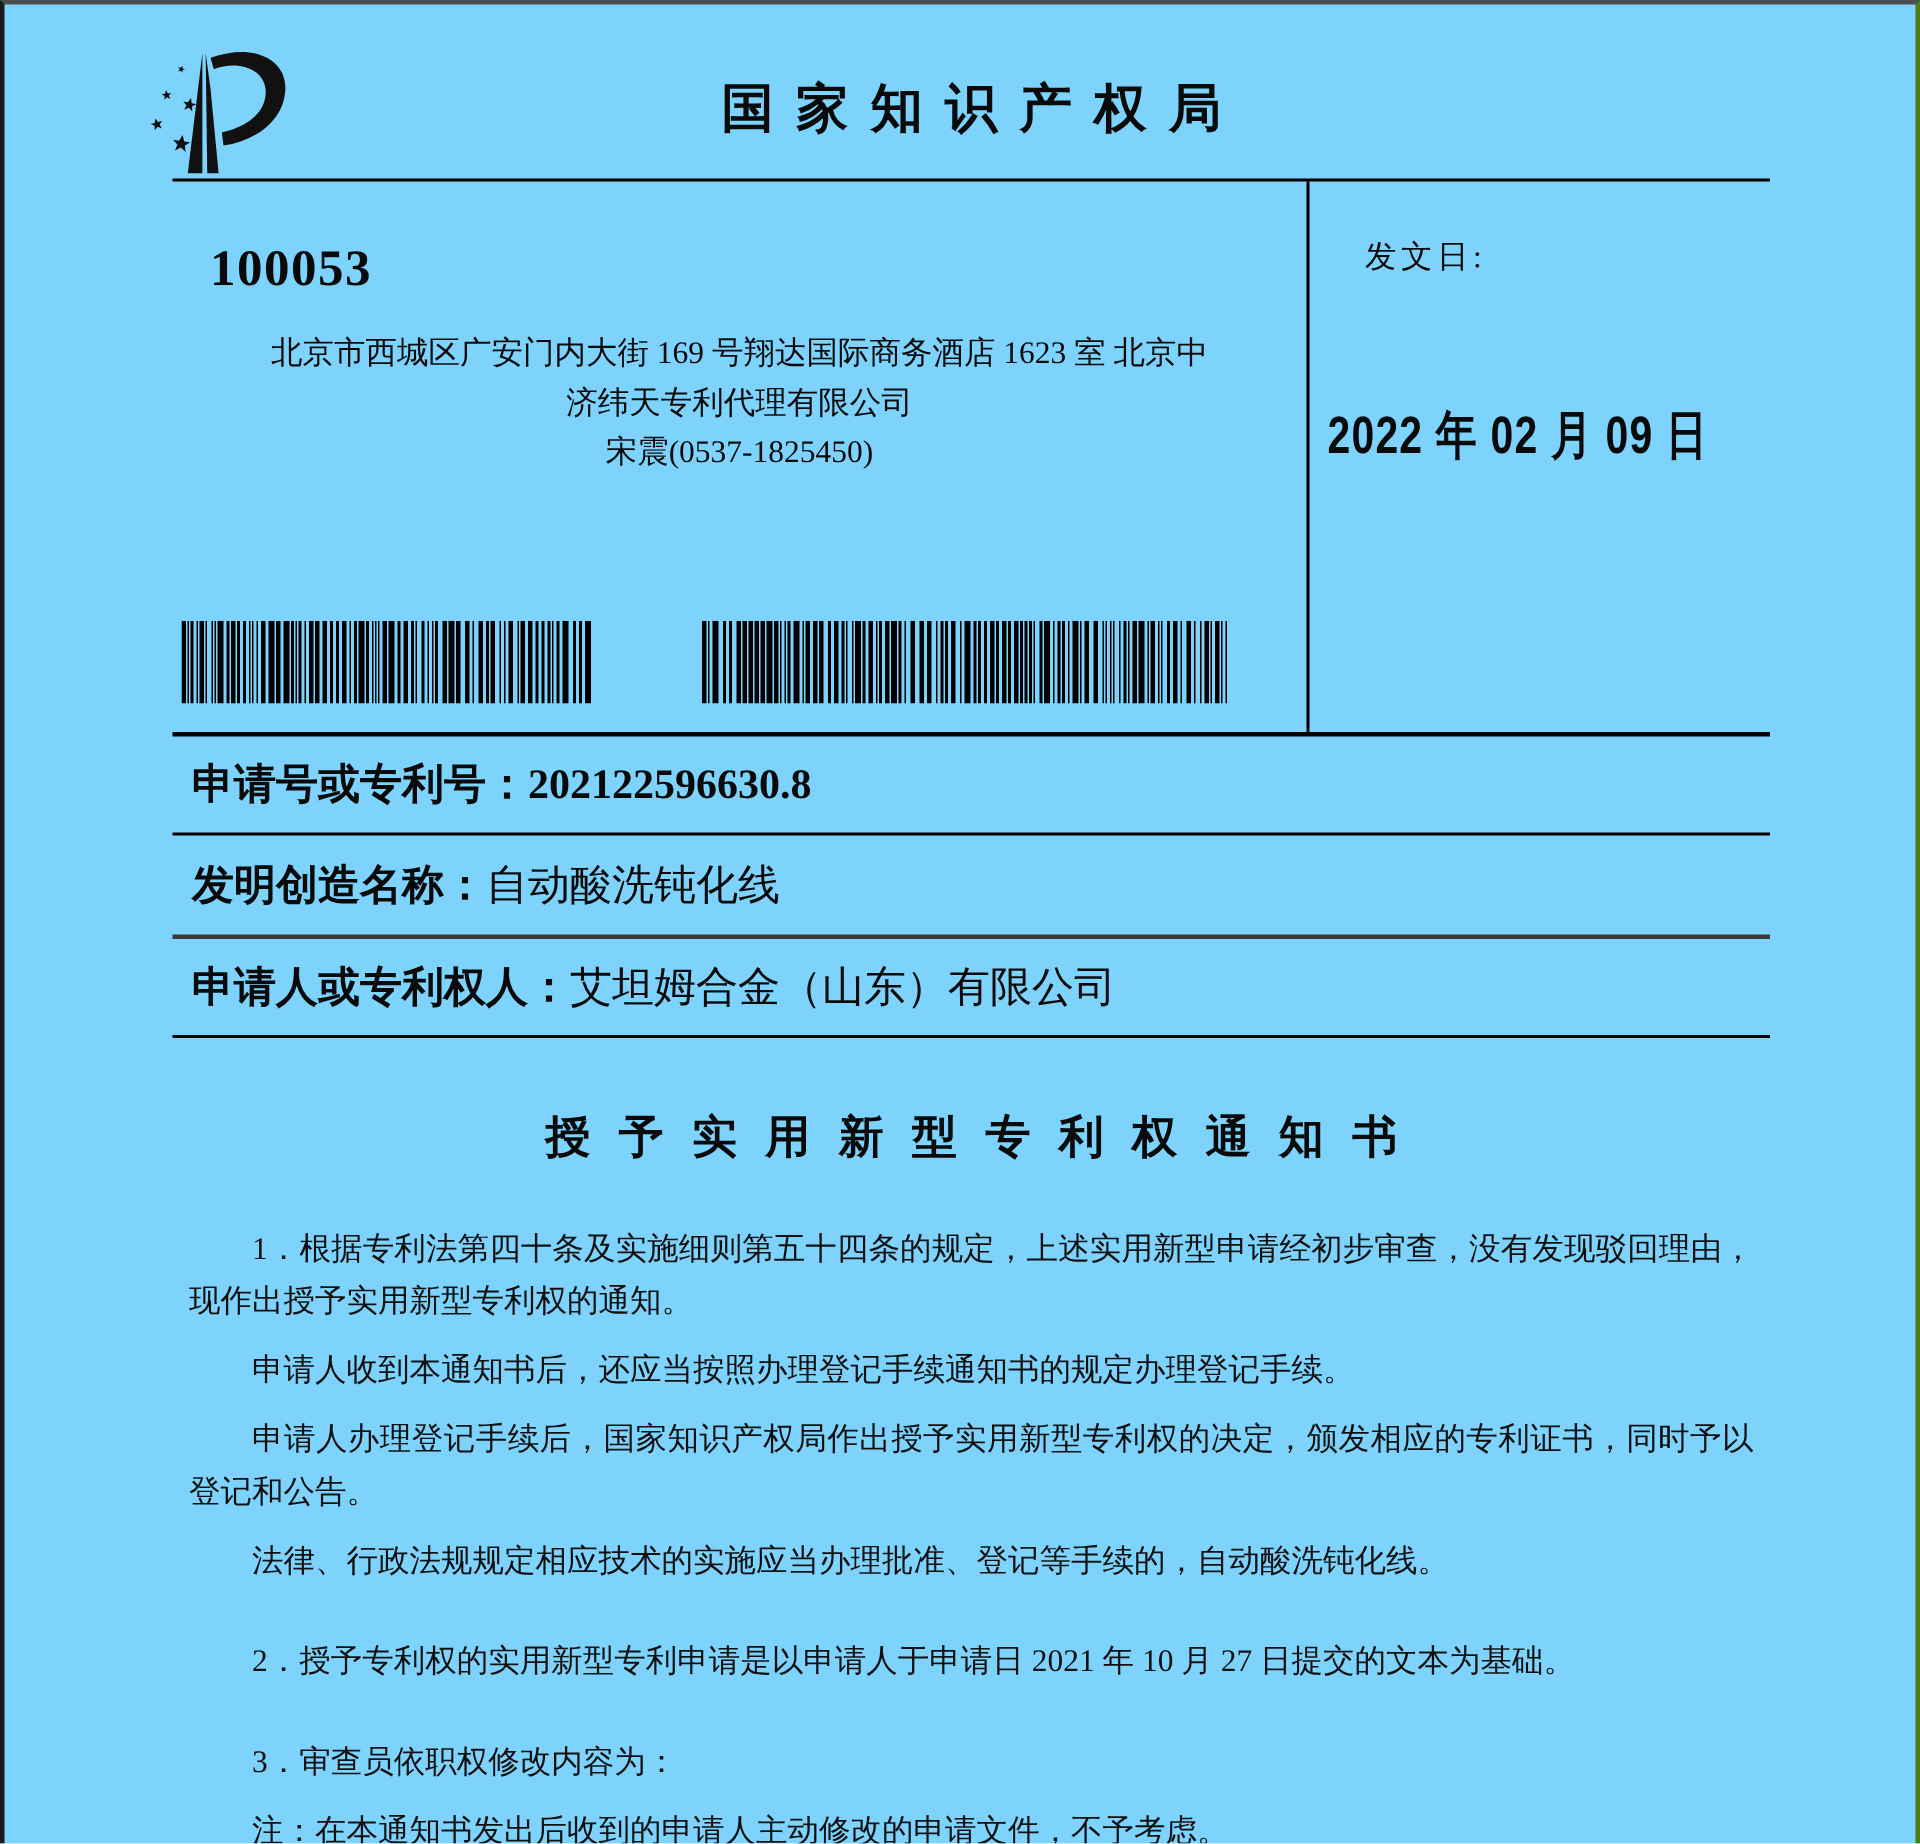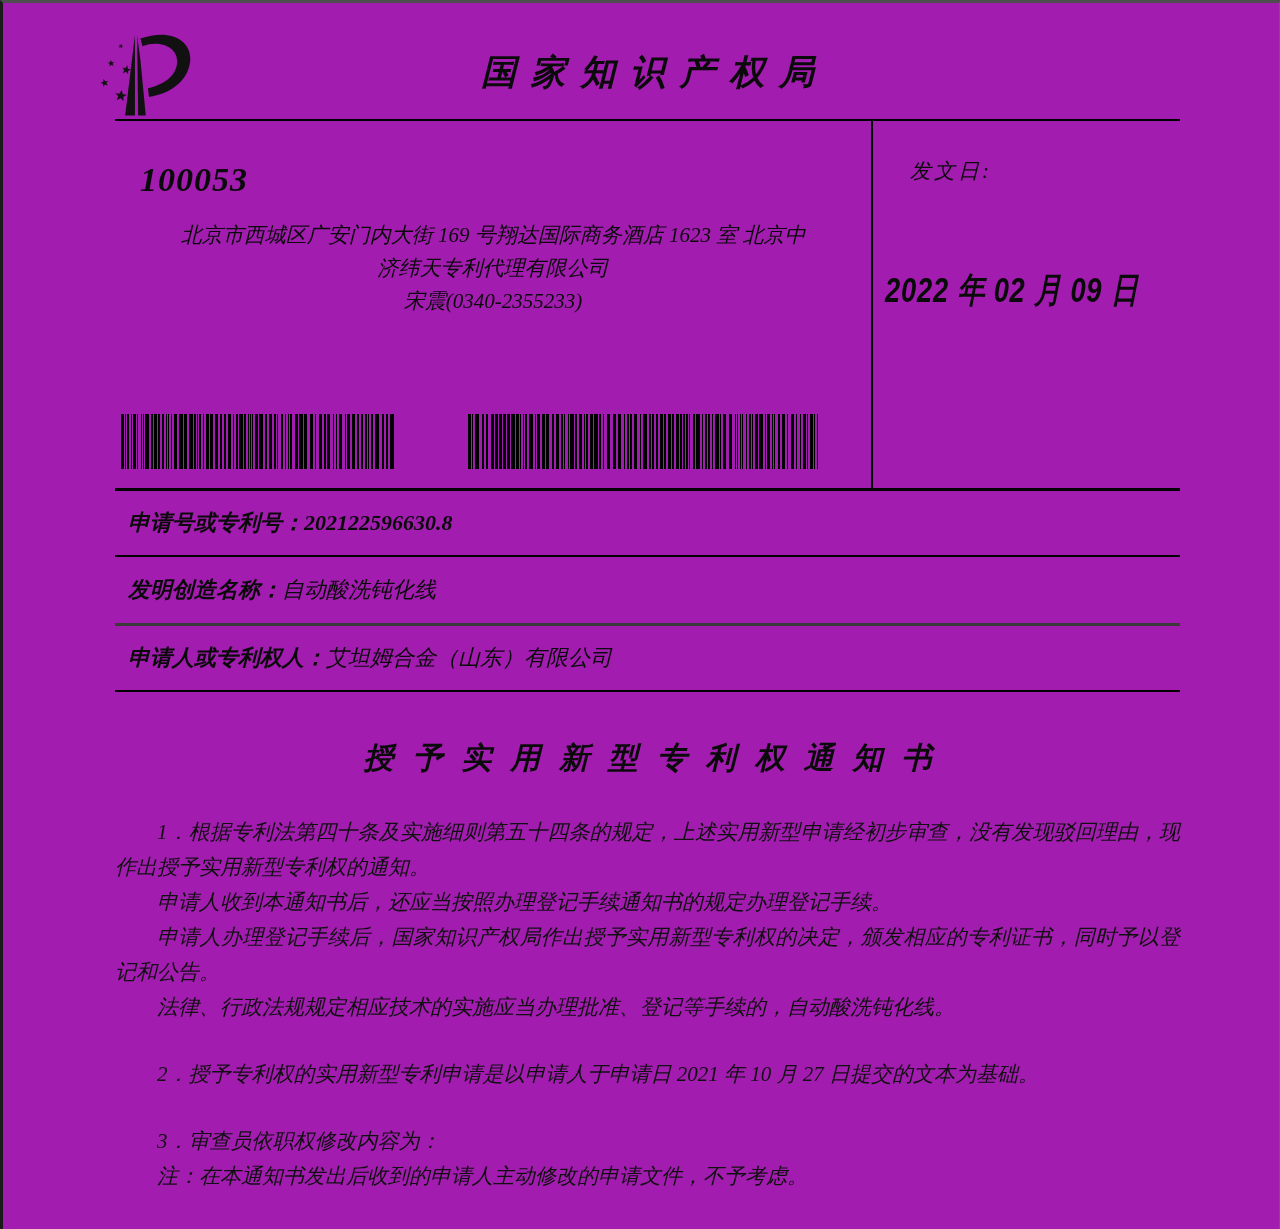--- a/index.html
+++ b/index.html
@@ -1,27 +1,26 @@
 <!DOCTYPE html>
 <html><head>
 <meta charset="utf-8">
 <style>
   html,body{margin:0;padding:0;background:#fff;}
   .page{
     position:relative;
     width:1280px;height:1229px;
     box-sizing:border-box;
-    background:#a21caf;
+    background:#7dd3fc;
     border-top:3px solid #4d4d4d;
     border-left:3px solid #1a1a1a;
-    border-right:1px solid #4d7c0f;
+    border-right:3px solid #4d7c0f;
     font-family:"Liberation Serif","DejaVu Serif",serif;
     color:#0a0a0a;
     overflow:hidden;
-    font-style:italic;
   }
   .content{margin-left:112px;width:1065px;}
   
   .header{position:relative;height:116px;border-bottom:2px solid #000;}
   .logo{position:absolute;left:-22px;top:28px;}
   .org-title{
     position:absolute;left:0;right:0;top:46px;
     text-align:center;font-size:35px;font-weight:bold;
     letter-spacing:0.42em;text-indent:0.42em;white-space:nowrap;
   }
@@ -36,32 +35,32 @@
   .bc-right{left:353px;width:353px;}
   .date-col{width:309px;box-sizing:border-box;border-left:2px solid #000;position:relative;}
   .dispatch-label{position:absolute;left:37px;top:36px;font-size:21px;letter-spacing:3px;}
   .dispatch-date{
     position:absolute;left:12px;top:146px;
     font-size:35px;font-weight:600;white-space:nowrap;letter-spacing:1px;
     font-family:"Liberation Sans","DejaVu Sans",sans-serif;
     transform:scaleX(0.78);transform-origin:left center;
   }
   
-  .field-row{position:relative;border-bottom:2px solid #000;height:64px;font-size:22px;}
+  .field-row{position:relative;border-bottom:2px solid #000;height:64px;font-size:28px;}
   .field-row.last{border-bottom:3px solid #3a3a3a;height:66px;}
   .cell{position:absolute;top:50%;transform:translateY(-50%);left:13px;white-space:nowrap;}
   .cell.c2{left:578px;}
   .b{font-weight:bold;}
   
   .notice-title{
     margin-top:46px;text-align:center;font-size:30px;font-weight:bold;
     letter-spacing:0.63em;text-indent:0.63em;white-space:nowrap;
   }
   .body-text{margin-top:36px;font-size:21px;line-height:35px;text-align:justify;color:#101010;}
-  .body-text p{margin:0;text-indent:2em;}
+  .body-text p{margin:11px;text-indent:2em;}
   .body-text p.gap-before{margin-top:32px;}
 </style>
 </head>
 <body>
 
 <div class="page">
   <div class="content">
 
     <div class="header">
       <div class="logo">
@@ -81,21 +80,21 @@
       </div>
       <div class="org-title">国家知识产权局</div>
     </div>
 
     <div class="info-box">
       <div class="mail-col">
         <div class="postcode">100053</div>
         <div class="address">
           <div>北京市西城区广安门内大街 169 号翔达国际商务酒店 1623 室  北京中</div>
           <div>济纬天专利代理有限公司</div>
-          <div>宋震(0340-2355233)</div>
+          <div>宋震(0537-1825450)</div>
         </div>
         <div class="barcode bc-left"><i style="width:3px;margin-right:1px"></i><i style="width:1px;margin-right:1px"></i><i style="width:2px;margin-right:2px"></i><i style="width:1px;margin-right:1px"></i><i style="width:3px;margin-right:1px"></i><i style="width:1px;margin-right:3px"></i><i style="width:1px;margin-right:1px"></i><i style="width:1px;margin-right:1px"></i><i style="width:4px;margin-right:2px"></i><i style="width:2px;margin-right:1px"></i><i style="width:3px;margin-right:1px"></i><i style="width:2px;margin-right:2px"></i><i style="width:2px;margin-right:2px"></i><i style="width:1px;margin-right:1px"></i><i style="width:1px;margin-right:2px"></i><i style="width:1px;margin-right:2px"></i><i style="width:3px;margin-right:2px"></i><i style="width:4px;margin-right:1px"></i><i style="width:3px;margin-right:2px"></i><i style="width:4px;margin-right:1px"></i><i style="width:2px;margin-right:1px"></i><i style="width:1px;margin-right:1px"></i><i style="width:2px;margin-right:2px"></i><i style="width:1px;margin-right:2px"></i><i style="width:3px;margin-right:1px"></i><i style="width:3px;margin-right:2px"></i><i style="width:3px;margin-right:2px"></i><i style="width:2px;margin-right:2px"></i><i style="width:2px;margin-right:2px"></i><i style="width:3px;margin-right:2px"></i><i style="width:1px;margin-right:2px"></i><i style="width:2px;margin-right:1px"></i><i style="width:4px;margin-right:1px"></i><i style="width:2px;margin-right:2px"></i><i style="width:1px;margin-right:1px"></i><i style="width:1px;margin-right:1px"></i><i style="width:1px;margin-right:2px"></i><i style="width:3px;margin-right:1px"></i><i style="width:4px;margin-right:2px"></i><i style="width:2px;margin-right:2px"></i><i style="width:3px;margin-right:2px"></i><i style="width:2px;margin-right:1px"></i><i style="width:1px;margin-right:3px"></i><i style="width:2px;margin-right:2px"></i><i style="width:1px;margin-right:2px"></i><i style="width:1px;margin-right:1px"></i><i style="width:2px;margin-right:3px"></i><i style="width:3px;margin-right:1px"></i><i style="width:4px;margin-right:1px"></i><i style="width:3px;margin-right:3px"></i><i style="width:3px;margin-right:2px"></i><i style="width:1px;margin-right:3px"></i><i style="width:3px;margin-right:2px"></i><i style="width:2px;margin-right:1px"></i><i style="width:3px;margin-right:3px"></i><i style="width:1px;margin-right:2px"></i><i style="width:1px;margin-right:2px"></i><i style="width:3px;margin-right:3px"></i><i style="width:1px;margin-right:1px"></i><i style="width:3px;margin-right:2px"></i><i style="width:3px;margin-right:2px"></i><i style="width:2px;margin-right:2px"></i><i style="width:2px;margin-right:2px"></i><i style="width:2px;margin-right:1px"></i><i style="width:1px;margin-right:2px"></i><i style="width:2px;margin-right:2px"></i><i style="width:4px;margin-right:3px"></i><i style="width:2px;margin-right:2px"></i><i style="width:2px;margin-right:2px"></i><i style="width:4px;margin-right:1px"></i></div>
         <div class="barcode bc-right"><i style="width:3px;margin-right:1px"></i><i style="width:1px;margin-right:2px"></i><i style="width:4px;margin-right:3px"></i><i style="width:2px;margin-right:2px"></i><i style="width:2px;margin-right:3px"></i><i style="width:3px;margin-right:1px"></i><i style="width:3px;margin-right:1px"></i><i style="width:3px;margin-right:1px"></i><i style="width:3px;margin-right:1px"></i><i style="width:3px;margin-right:1px"></i><i style="width:4px;margin-right:1px"></i><i style="width:3px;margin-right:1px"></i><i style="width:1px;margin-right:2px"></i><i style="width:1px;margin-right:1px"></i><i style="width:2px;margin-right:2px"></i><i style="width:4px;margin-right:2px"></i><i style="width:1px;margin-right:1px"></i><i style="width:3px;margin-right:2px"></i><i style="width:3px;margin-right:1px"></i><i style="width:3px;margin-right:3px"></i><i style="width:2px;margin-right:2px"></i><i style="width:3px;margin-right:2px"></i><i style="width:2px;margin-right:1px"></i><i style="width:1px;margin-right:3px"></i><i style="width:1px;margin-right:1px"></i><i style="width:4px;margin-right:1px"></i><i style="width:2px;margin-right:2px"></i><i style="width:3px;margin-right:2px"></i><i style="width:1px;margin-right:1px"></i><i style="width:2px;margin-right:2px"></i><i style="width:3px;margin-right:1px"></i><i style="width:4px;margin-right:1px"></i><i style="width:2px;margin-right:2px"></i><i style="width:1px;margin-right:3px"></i><i style="width:3px;margin-right:3px"></i><i style="width:3px;margin-right:2px"></i><i style="width:3px;margin-right:3px"></i><i style="width:1px;margin-right:2px"></i><i style="width:2px;margin-right:1px"></i><i style="width:2px;margin-right:2px"></i><i style="width:3px;margin-right:3px"></i><i style="width:1px;margin-right:2px"></i><i style="width:4px;margin-right:2px"></i><i style="width:2px;margin-right:1px"></i><i style="width:2px;margin-right:2px"></i><i style="width:2px;margin-right:2px"></i><i style="width:3px;margin-right:1px"></i><i style="width:2px;margin-right:2px"></i><i style="width:3px;margin-right:1px"></i><i style="width:2px;margin-right:2px"></i><i style="width:3px;margin-right:1px"></i><i style="width:2px;margin-right:1px"></i><i style="width:2px;margin-right:1px"></i><i style="width:2px;margin-right:1px"></i><i style="width:1px;margin-right:3px"></i><i style="width:2px;margin-right:1px"></i><i style="width:4px;margin-right:2px"></i><i style="width:1px;margin-right:2px"></i><i style="width:2px;margin-right:1px"></i><i style="width:2px;margin-right:2px"></i><i style="width:1px;margin-right:2px"></i><i style="width:4px;margin-right:1px"></i><i style="width:1px;margin-right:2px"></i><i style="width:3px;margin-right:3px"></i><i style="width:3px;margin-right:3px"></i><i style="width:1px;margin-right:1px"></i><i style="width:1px;margin-right:2px"></i><i style="width:1px;margin-right:1px"></i><i style="width:1px;margin-right:3px"></i><i style="width:1px;margin-right:2px"></i><i style="width:2px;margin-right:1px"></i><i style="width:1px;margin-right:2px"></i><i style="width:3px;margin-right:1px"></i><i style="width:4px;margin-right:2px"></i><i style="width:1px;margin-right:1px"></i><i style="width:3px;margin-right:2px"></i><i style="width:1px;margin-right:1px"></i><i style="width:1px;margin-right:3px"></i><i style="width:2px;margin-right:2px"></i><i style="width:3px;margin-right:2px"></i><i style="width:1px;margin-right:3px"></i><i style="width:3px;margin-right:2px"></i><i style="width:1px;margin-right:3px"></i><i style="width:1px;margin-right:2px"></i><i style="width:3px;margin-right:1px"></i><i style="width:1px;margin-right:2px"></i><i style="width:3px;margin-right:1px"></i><i style="width:1px;margin-right:2px"></i><i style="width:1px;margin-right:2px"></i></div>
       </div>
       <div class="date-col">
         <div class="dispatch-label">发文日:</div>
         <div class="dispatch-date">2022 年 02 月 09 日</div>
       </div>
     </div>
 

